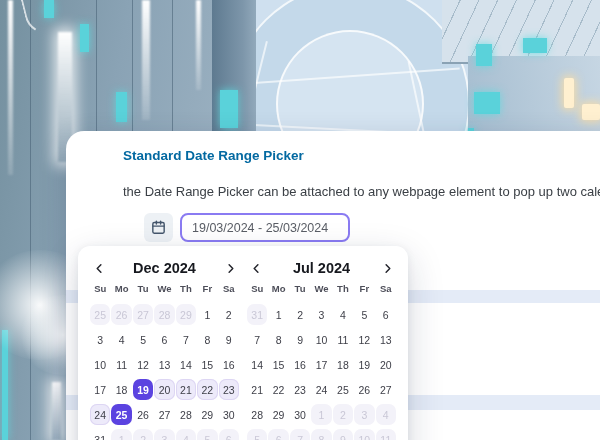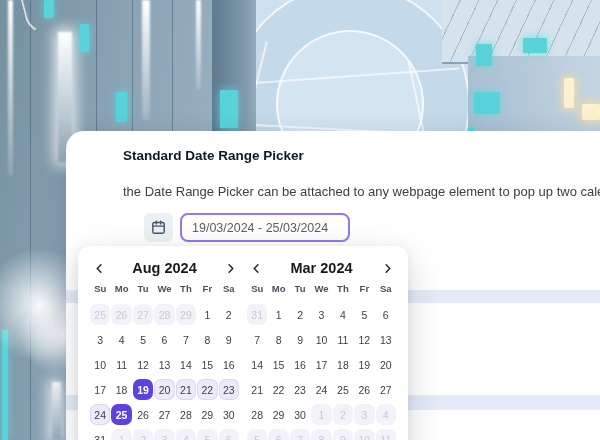--- a/index.html
+++ b/index.html
@@ -38,21 +38,21 @@
   .fog{position:absolute;border-radius:50%;background:radial-gradient(circle,rgba(255,255,255,.95) 0%,rgba(255,255,255,0) 70%);}
   .page-corner{position:absolute;left:22px;top:-30px;width:72px;height:56px;border:2px solid rgba(255,255,255,.7);
     border-radius:22px;border-right-color:transparent;border-bottom-color:transparent;transform:rotate(-14deg);}
 
   
   .demo-card{position:absolute;left:66px;top:131px;width:600px;height:380px;background:#ffffff;
     border-radius:18px;box-shadow:0 8px 28px rgba(25,38,76,.20);z-index:2;}
   .stripe{position:absolute;left:0;width:100%;background:#e4ebf7;}
   .stripe1{top:159px;height:13px;}
   .stripe2{top:264px;height:15px;}
-  .card-title{position:absolute;left:57px;top:17px;font-size:13.5px;font-weight:700;color:#0f172a;}
+  .card-title{position:absolute;left:57px;top:17px;font-size:13.5px;font-weight:700;color:#0369a1;}
   .card-desc{position:absolute;left:57px;top:53px;font-size:13px;color:#3b4046;white-space:nowrap;}
   .field-row{position:absolute;left:54px;top:82px;display:flex;align-items:center;gap:7px;padding-left:24px;}
   .icon-btn{width:29px;height:29px;background:#edf1f5;border:none;border-radius:6px;
     display:flex;align-items:center;justify-content:center;cursor:pointer;padding:0;}
   .date-input{width:146px;height:25px;border:2px solid #8a7bf2;border-radius:8px;padding:0 10px;
     font-family:"Liberation Sans",sans-serif;font-size:12.5px;color:#5a5e66;outline:none;}
 
   
   .popup{position:absolute;left:78px;top:246px;width:306px;height:260px;background:#fff;border-radius:12px;
     box-shadow:0 12px 36px rgba(22,32,66,.18),0 2px 8px rgba(22,32,66,.08);
@@ -145,21 +145,21 @@
 
   <div class="popup">
 
     <div class="month">
       <div class="month-header">
         <button class="nav-btn">
           <svg width="11" height="11" viewBox="0 0 24 24" fill="none" stroke="#23242b" stroke-width="3.2" stroke-linecap="round" stroke-linejoin="round">
               <polyline points="15 4 7 12 15 20"></polyline>
             </svg>
         </button>
-        <div class="month-title">Aug 2024</div>
+        <div class="month-title">Dec 2024</div>
         <button class="nav-btn">
           <svg width="11" height="11" viewBox="0 0 24 24" fill="none" stroke="#23242b" stroke-width="3.2" stroke-linecap="round" stroke-linejoin="round">
               <polyline points="9 4 17 12 9 20"></polyline>
             </svg>
         </button>
       </div>
       <div class="weekdays">
           <span class="wd">Su</span>
           <span class="wd">Mo</span>
           <span class="wd">Tu</span>
@@ -214,21 +214,21 @@
         </div>
     </div>
 
     <div class="month">
       <div class="month-header">
         <button class="nav-btn">
           <svg width="11" height="11" viewBox="0 0 24 24" fill="none" stroke="#23242b" stroke-width="3.2" stroke-linecap="round" stroke-linejoin="round">
               <polyline points="15 4 7 12 15 20"></polyline>
             </svg>
         </button>
-        <div class="month-title">Mar 2024</div>
+        <div class="month-title">Jul 2024</div>
         <button class="nav-btn">
           <svg width="11" height="11" viewBox="0 0 24 24" fill="none" stroke="#23242b" stroke-width="3.2" stroke-linecap="round" stroke-linejoin="round">
               <polyline points="9 4 17 12 9 20"></polyline>
             </svg>
         </button>
       </div>
       <div class="weekdays">
           <span class="wd">Su</span>
           <span class="wd">Mo</span>
           <span class="wd">Tu</span>

